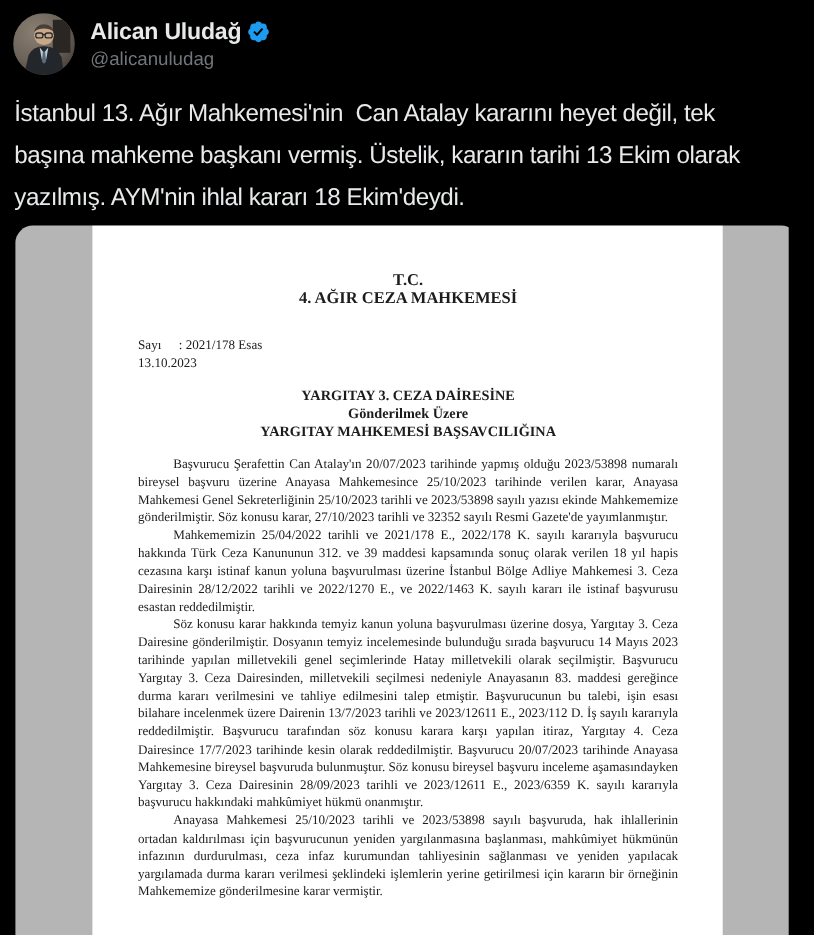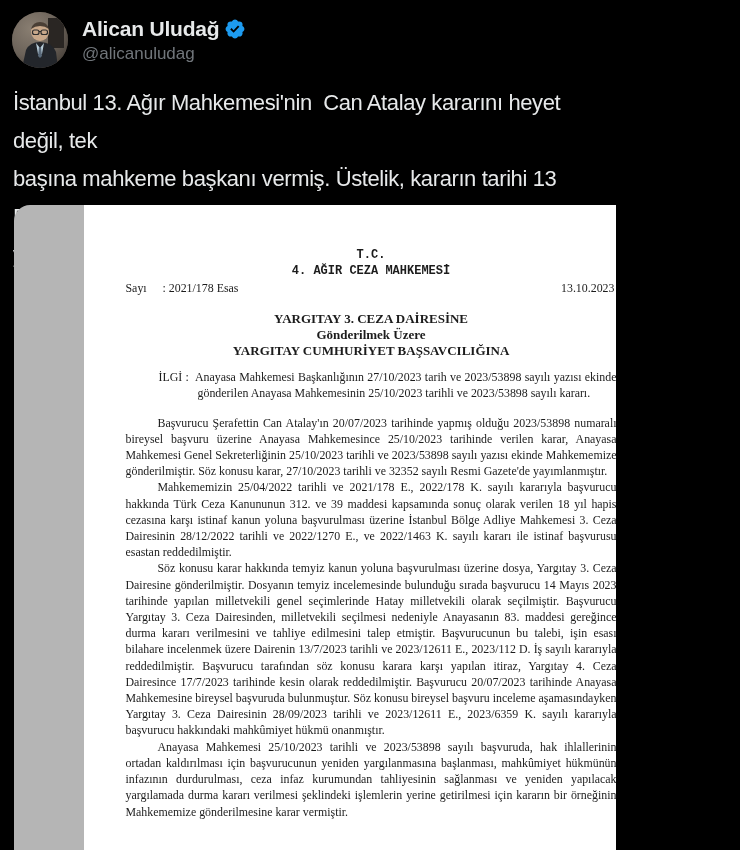--- a/index.html
+++ b/index.html
@@ -2,21 +2,21 @@
 <html><head>
 <meta charset="utf-8">
 <style>
   * { margin: 0; padding: 0; box-sizing: border-box; }
   html, body { width: 740px; height: 850px; overflow: hidden; }
   body {
     background: #000000;
     font-family: "Liberation Sans", "DejaVu Sans", sans-serif;
     color: #e7e9ea;
   }
-  .viewport { width: 616px; height: 850px; overflow: hidden; position: relative; }
+  .viewport { width: 717px; height: 850px; overflow: hidden; position: relative; }
 
   
   .tweet-header {
     display: flex; align-items: center; gap: 14px;
     padding: 12px 14px 6px 12px;
   }
   .avatar {
     width: 56px; height: 56px; border-radius: 50%;
     overflow: hidden; flex: 0 0 56px; cursor: pointer;
     background: #3a342e;
@@ -52,24 +52,25 @@
   .doc-page {
     width: 573px; height: 100%;
     margin: 0 auto;
     background: #ffffff;
     padding: 42px 40px 20px 42px;
     font-family: "Liberation Serif", "DejaVu Serif", serif;
     font-size: 11.9px; line-height: 16.2px;
     color: #1c1c1c;
     cursor: default;
   }
-  .letterhead { text-align: center; font-weight: 700; font-size: 12px; font-family: Liberation Mono, monospace; }
+  .letterhead { text-align: center; font-weight: 700; font-size: 15px; }
   .meta-row {
     display: flex; justify-content: space-between; align-items: flex-start;
-    margin-top: 1px;
+    margin-top: 26px;
+    flex-direction: column;
   }
   .meta-line { display: flex; }
   .meta-label { display: inline-block; width: 37px; }
   .doc-date { padding-right: 2px; }
   .addressee { text-align: center; font-weight: 700; font-size: 13px; margin-top: 14px; }
   .ilgi {
     margin-top: 10px;
     padding-left: 72px; text-indent: -39px;
     text-align: justify;
   }
@@ -138,26 +139,23 @@
             <span class="meta-label">Sayı</span>
             <span>: 2021/178 Esas</span>
           </div>
         </div>
         <div class="doc-date">13.10.2023</div>
       </div>
 
       <div class="addressee">
         <div>YARGITAY 3. CEZA DAİRESİNE</div>
         <div>Gönderilmek Üzere</div>
-        <div>YARGITAY CUMHURİYET BAŞSAVCILIĞINA</div>
+        <div>YARGITAY MAHKEMESİ BAŞSAVCILIĞINA</div>
       </div>
 
-      <div class="ilgi">
-        <span class="ilgi-label">İLGİ :</span><span>Anayasa Mahkemesi Başkanlığının 27/10/2023 tarih ve 2023/53898 sayılı yazısı ekinde gönderilen Anayasa Mahkemesinin 25/10/2023 tarihli ve 2023/53898 sayılı kararı.</span>
-      </div>
 
       <div class="doc-body">
         <p>Başvurucu Şerafettin Can Atalay'ın 20/07/2023 tarihinde yapmış olduğu 2023/53898 numaralı bireysel başvuru üzerine Anayasa Mahkemesince 25/10/2023 tarihinde verilen karar, Anayasa Mahkemesi Genel Sekreterliğinin 25/10/2023 tarihli ve 2023/53898 sayılı yazısı ekinde Mahkememize gönderilmiştir. Söz konusu karar, 27/10/2023 tarihli ve 32352 sayılı Resmi Gazete'de yayımlanmıştır.</p>
         <p>Mahkememizin 25/04/2022 tarihli ve 2021/178 E., 2022/178 K. sayılı kararıyla başvurucu hakkında Türk Ceza Kanununun 312. ve 39 maddesi kapsamında sonuç olarak verilen 18 yıl hapis cezasına karşı istinaf kanun yoluna başvurulması üzerine İstanbul Bölge Adliye Mahkemesi 3. Ceza Dairesinin 28/12/2022 tarihli ve 2022/1270 E., ve 2022/1463 K. sayılı kararı ile istinaf başvurusu esastan reddedilmiştir.</p>
         <p>Söz konusu karar hakkında temyiz kanun yoluna başvurulması üzerine dosya, Yargıtay 3. Ceza Dairesine gönderilmiştir. Dosyanın temyiz incelemesinde bulunduğu sırada başvurucu 14 Mayıs 2023 tarihinde yapılan milletvekili genel seçimlerinde Hatay milletvekili olarak seçilmiştir. Başvurucu Yargıtay 3. Ceza Dairesinden, milletvekili seçilmesi nedeniyle Anayasanın 83. maddesi gereğince durma kararı verilmesini ve tahliye edilmesini talep etmiştir. Başvurucunun bu talebi, işin esası bilahare incelenmek üzere Dairenin 13/7/2023 tarihli ve 2023/12611 E., 2023/112 D. İş sayılı kararıyla reddedilmiştir. Başvurucu tarafından söz konusu karara karşı yapılan itiraz, Yargıtay 4. Ceza Dairesince 17/7/2023 tarihinde kesin olarak reddedilmiştir. Başvurucu 20/07/2023 tarihinde Anayasa Mahkemesine bireysel başvuruda bulunmuştur. Söz konusu bireysel başvuru inceleme aşamasındayken Yargıtay 3. Ceza Dairesinin 28/09/2023 tarihli ve 2023/12611 E., 2023/6359 K. sayılı kararıyla başvurucu hakkındaki mahkûmiyet hükmü onanmıştır.</p>
         <p>Anayasa Mahkemesi 25/10/2023 tarihli ve 2023/53898 sayılı başvuruda, hak ihlallerinin ortadan kaldırılması için başvurucunun yeniden yargılanmasına başlanması, mahkûmiyet hükmünün infazının durdurulması, ceza infaz kurumundan tahliyesinin sağlanması ve yeniden yapılacak yargılamada durma kararı verilmesi şeklindeki işlemlerin yerine getirilmesi için kararın bir örneğinin Mahkememize gönderilmesine karar vermiştir.</p>
 
       </div>
 
     </div>

